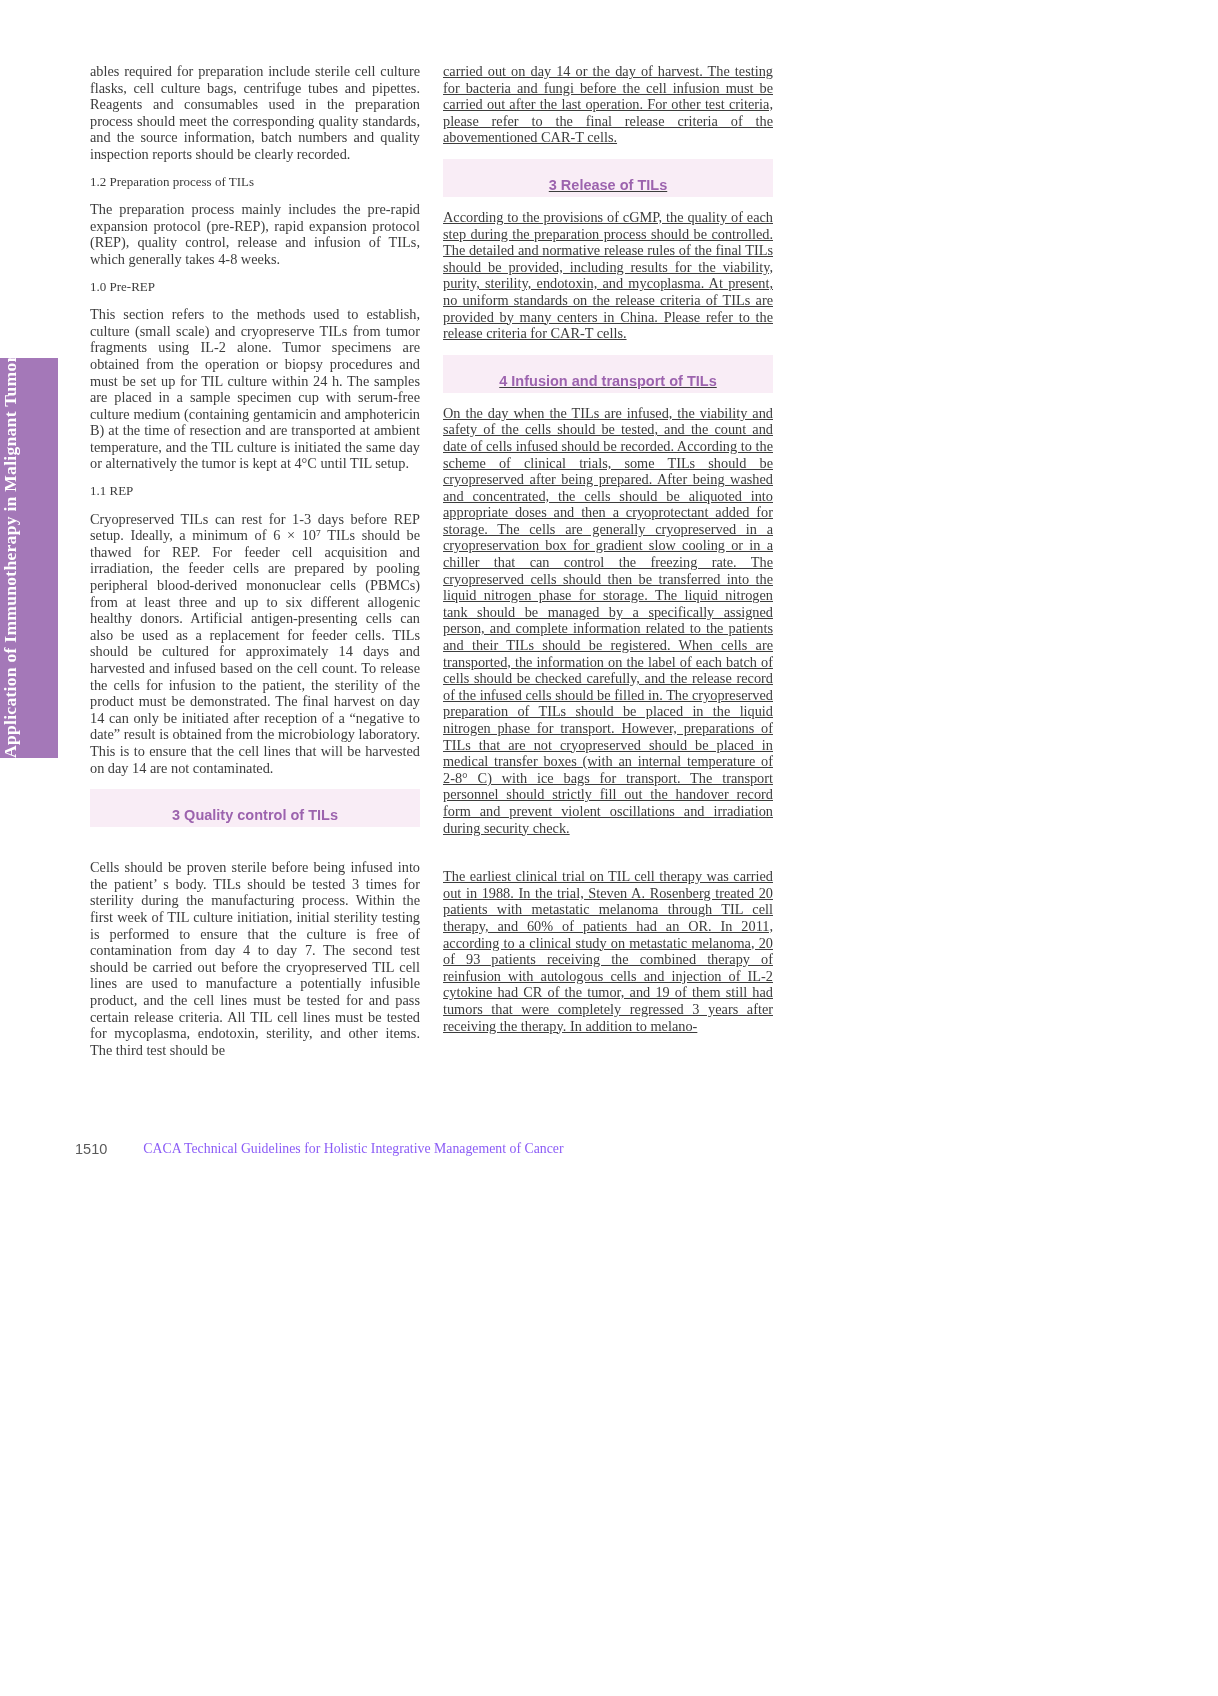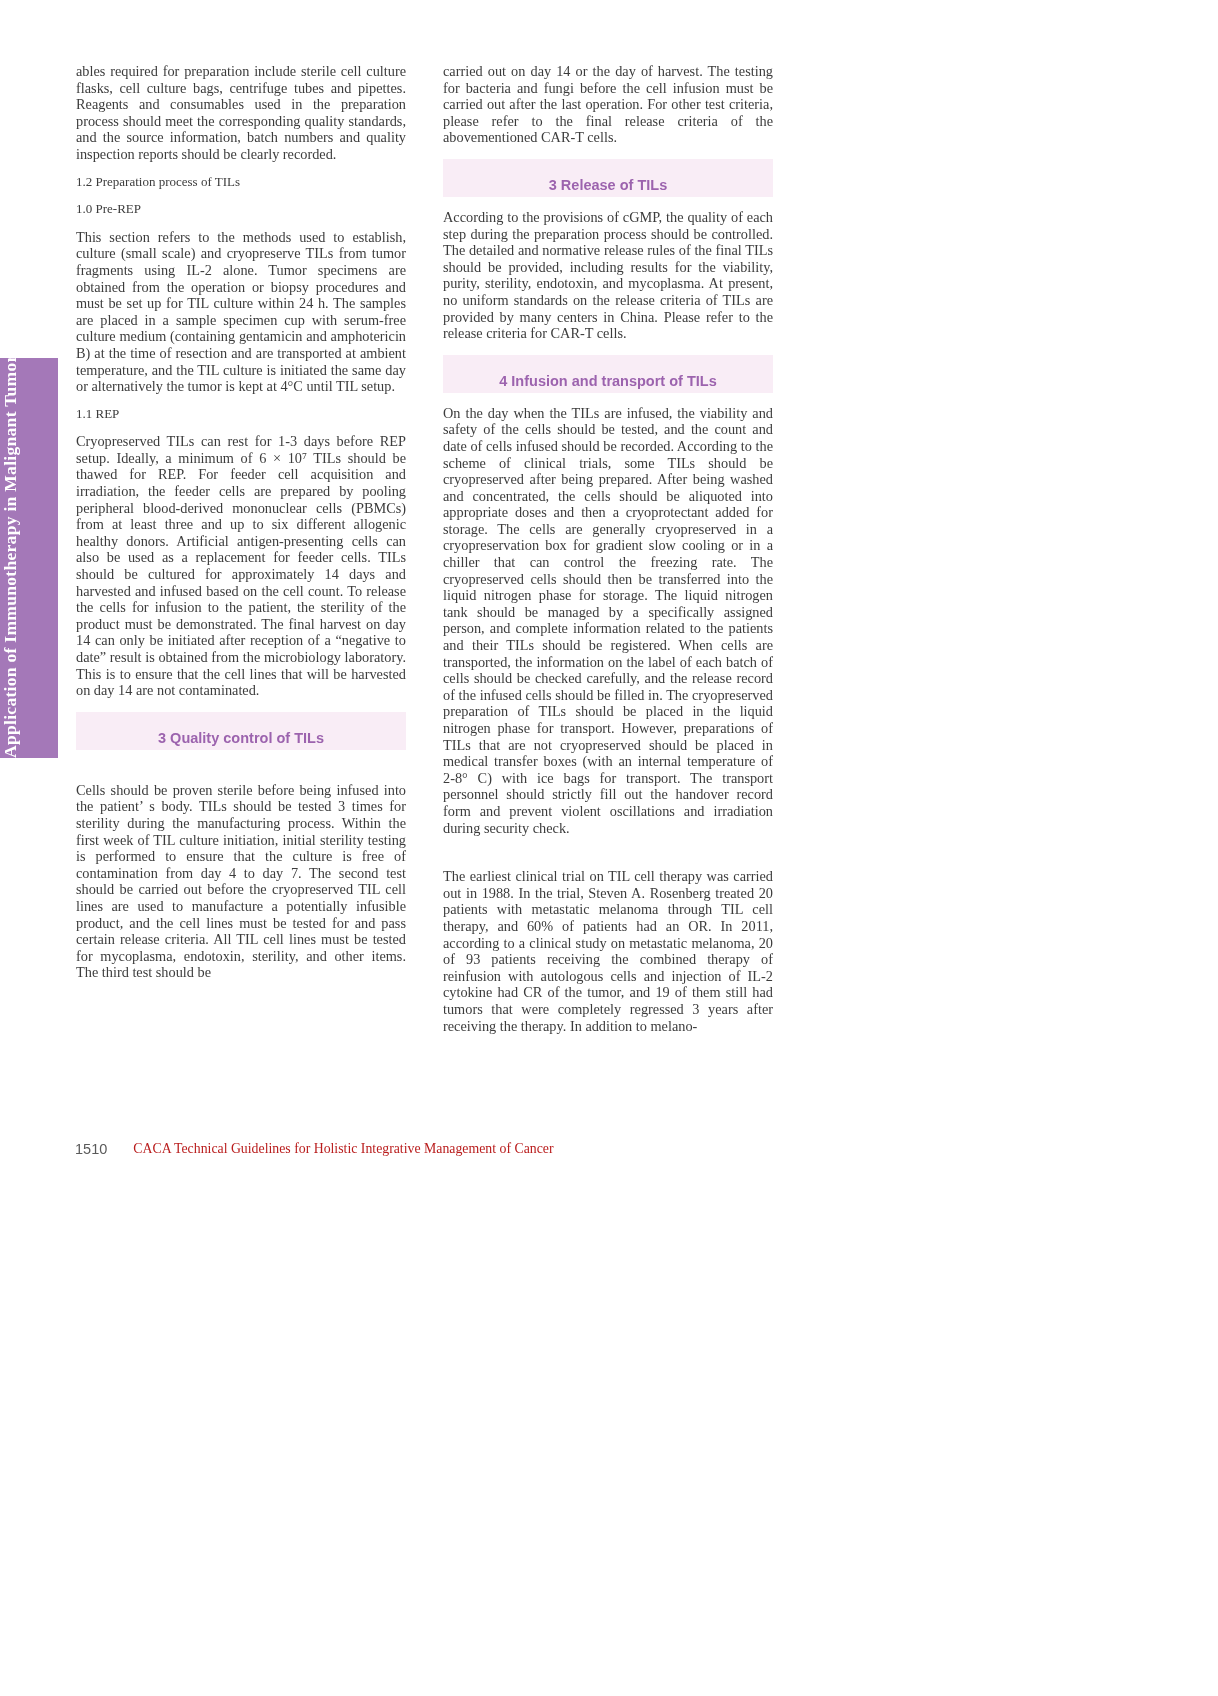--- a/index.html
+++ b/index.html
@@ -33,22 +33,22 @@
   
   .col{
     position:absolute;
     top:63px;
     width:330px;
     color:#3c3c3c;
     font-size:14.3px;
     line-height:16.6px;
     text-align:justify;
   }
-  .col-left{left:76px;}
-  .col-right{left:443px;}
+  .col-left{left:90px;}
+  .col-right{left:443px;text-decoration:underline;}
   .col p{margin:0 0 11px 0;}
   .col p:last-child{margin-bottom:0;margin-top:32px;}
   .subhead{
     margin:0 0 9px 0;
     font-size:13px;
     text-align:left;
   }
   
   .sec-bar{
     margin:13px 0 12px 0;
@@ -77,37 +77,38 @@
     left:75px; top:1141px;
     width:650px;
     display:flex;
     align-items:flex-start;
   }
   .footer-page-number{
     font:14.5px "Liberation Sans",sans-serif;
     color:#5a5a5a;
   }
   .footer-title{
-    margin-left:26px;
+    margin-left:36px;
     font:13.8px "Liberation Serif","DejaVu Serif",serif;
-    color:#b91c1c;
+    color:#8b5cf6;
   }
 </style>
 </head>
 <body>
 
 <div class="page">
 
   <div class="side-tab">
     <div class="side-tab-label">Application of Immunotherapy in Malignant Tumors</div>
   </div>
 
   <div class="col col-left">
     <p>ables required for preparation include sterile cell culture flasks, cell culture bags, centrifuge tubes and pipettes. Reagents and consumables used in the preparation process should meet the corresponding quality standards, and the source information, batch numbers and quality inspection reports should be clearly recorded.</p>
     <p class="subhead">1.2 Preparation process of TILs</p>
+    <p>The preparation process mainly includes the pre-rapid expansion protocol (pre-REP), rapid expansion protocol (REP), quality control, release and infusion of TILs, which generally takes 4-8 weeks.</p>
     <p class="subhead">1.0 Pre-REP</p>
     <p>This section refers to the methods used to establish, culture (small scale) and cryopreserve TILs from tumor fragments using IL-2 alone. Tumor specimens are obtained from the operation or biopsy procedures and must be set up for TIL culture within 24 h. The samples are placed in a sample specimen cup with serum-free culture medium (containing gentamicin and amphotericin B) at the time of resection and are transported at ambient temperature, and the TIL culture is initiated the same day or alternatively the tumor is kept at 4°C until TIL setup.</p>
     <p class="subhead">1.1 REP</p>
     <p>Cryopreserved TILs can rest for 1-3 days before REP setup. Ideally, a minimum of 6 × 10⁷ TILs should be thawed for REP. For feeder cell acquisition and irradiation, the feeder cells are prepared by pooling peripheral blood-derived mononuclear cells (PBMCs) from at least three and up to six different allogenic healthy donors. Artificial antigen-presenting cells can also be used as a replacement for feeder cells. TILs should be cultured for approximately 14 days and harvested and infused based on the cell count. To release the cells for infusion to the patient, the sterility of the product must be demonstrated. The final harvest on day 14 can only be initiated after reception of a “negative to date” result is obtained from the microbiology laboratory. This is to ensure that the cell lines that will be harvested on day 14 are not contaminated.</p>
     <div class="sec-bar">3 Quality control of TILs</div>
     <p>Cells should be proven sterile before being infused into the patient’ s body. TILs should be tested 3 times for sterility during the manufacturing process. Within the first week of TIL culture initiation, initial sterility testing is performed to ensure that the culture is free of contamination from day 4 to day 7. The second test should be carried out before the cryopreserved TIL cell lines are used to manufacture a potentially infusible product, and the cell lines must be tested for and pass certain release criteria. All TIL cell lines must be tested for mycoplasma, endotoxin, sterility, and other items. The third test should be</p>
   </div>
 
   <div class="col col-right">
     <p>carried out on day 14 or the day of harvest. The testing for bacteria and fungi before the cell infusion must be carried out after the last operation. For other test criteria, please refer to the final release criteria of the abovementioned CAR-T cells.</p>

